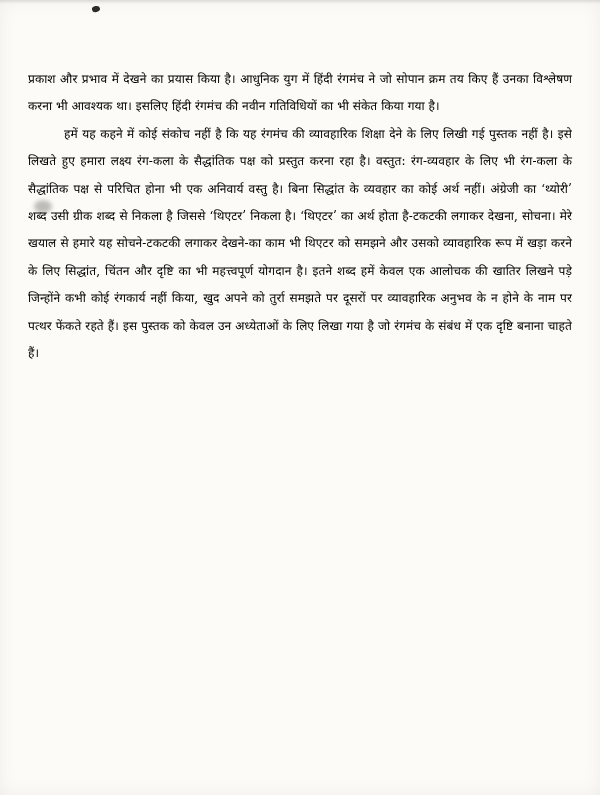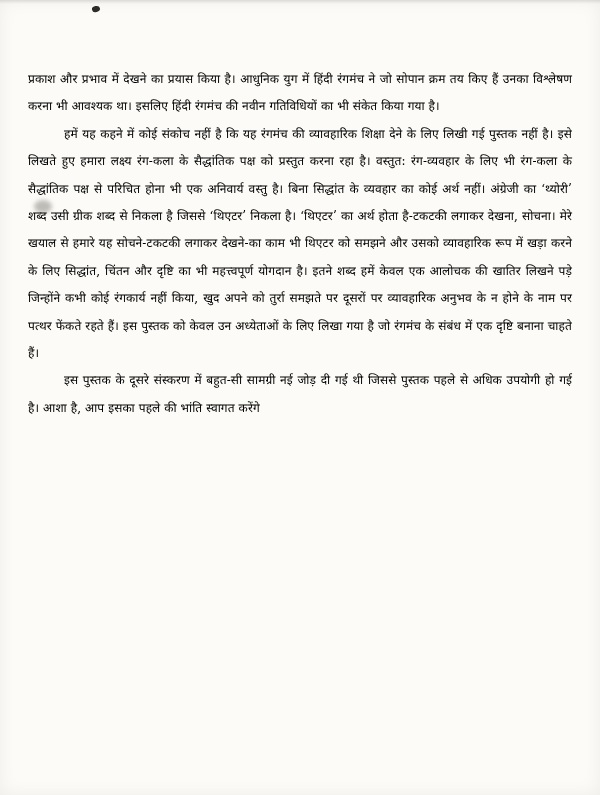--- a/index.html
+++ b/index.html
@@ -71,16 +71,15 @@
 <body>
 
 <div class="page">
 
   <span class="artifact artifact-speck"></span>
   <span class="artifact artifact-smudge"></span>
 
   <div class="text-block">
     <p class="para">प्रकाश और प्रभाव में देखने का प्रयास किया है। आधुनिक युग में हिंदी रंगमंच ने जो सोपान क्रम तय किए हैं उनका विश्लेषण करना भी आवश्यक था। इसलिए हिंदी रंगमंच की नवीन गतिविधियों का भी संकेत किया गया है।</p>
     <p class="para indent">हमें यह कहने में कोई संकोच नहीं है कि यह रंगमंच की व्यावहारिक शिक्षा देने के लिए लिखी गई पुस्तक नहीं है। इसे लिखते हुए हमारा लक्ष्य रंग-कला के सैद्धांतिक पक्ष को प्रस्तुत करना रहा है। वस्तुत: रंग-व्यवहार के लिए भी रंग-कला के सैद्धांतिक पक्ष से परिचित होना भी एक अनिवार्य वस्तु है। बिना सिद्धांत के व्यवहार का कोई अर्थ नहीं। अंग्रेजी का ‘थ्योरी’ शब्द उसी ग्रीक शब्द से निकला है जिससे ‘थिएटर’ निकला है। ‘थिएटर’ का अर्थ होता है-टकटकी लगाकर देखना, सोचना। मेरे खयाल से हमारे यह सोचने-टकटकी लगाकर देखने-का काम भी थिएटर को समझने और उसको व्यावहारिक रूप में खड़ा करने के लिए सिद्धांत, चिंतन और दृष्टि का भी महत्त्वपूर्ण योगदान है। इतने शब्द हमें केवल एक आलोचक की खातिर लिखने पड़े जिन्होंने कभी कोई रंगकार्य नहीं किया, खुद अपने को तुर्रा समझते पर दूसरों पर व्यावहारिक अनुभव के न होने के नाम पर पत्थर फेंकते रहते हैं। इस पुस्तक को केवल उन अध्येताओं के लिए लिखा गया है जो रंगमंच के संबंध में एक दृष्टि बनाना चाहते हैं।</p>
-    <p class="para indent">इस पुस्तक के दूसरे संस्करण में बहुत-सी सामग्री नई जोड़ दी गई थी जिससे पुस्तक पहले से अधिक उपयोगी हो गई है। आशा है, आप इसका पहले की भांति स्वागत करेंगे</p>
   </div>
 
 </div>
 
 </body></html>

